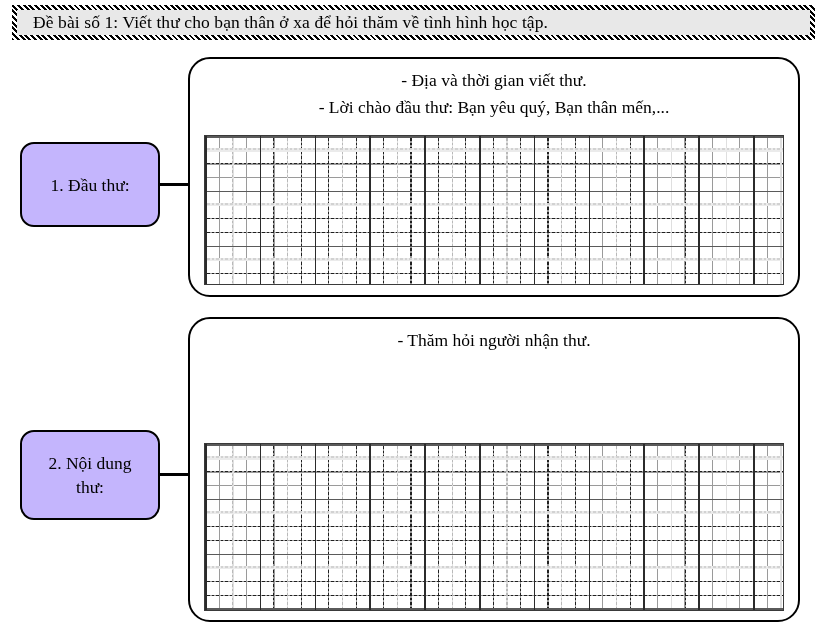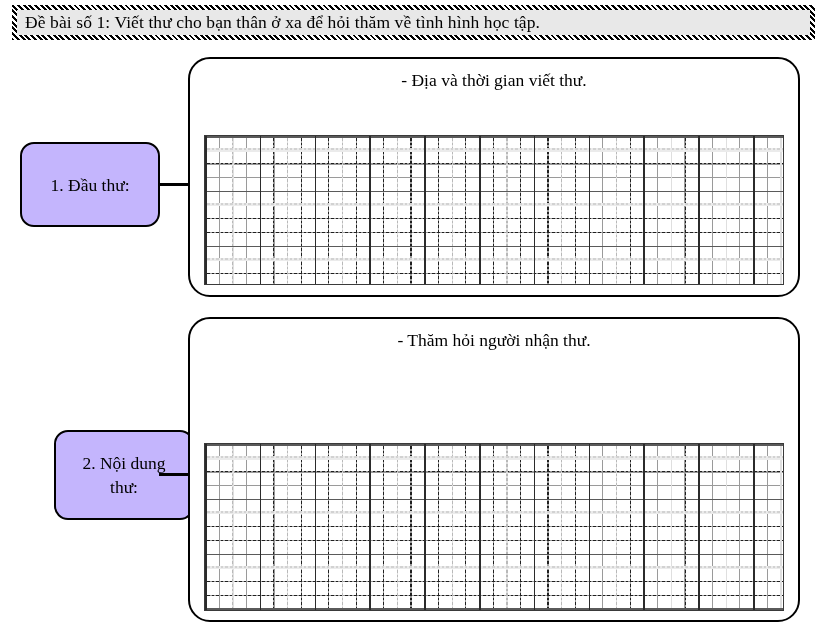--- a/index.html
+++ b/index.html
@@ -32,21 +32,21 @@
         #ffffff 2px, #ffffff 4px
       );
   }
   .header-inner {
     width: 100%;
     height: 100%;
     box-sizing: border-box;
     background: #e8e8e8;
     display: flex;
     align-items: center;
-    padding-left: 8px;
+    padding-left: 16px;
   }
   .header-title {
     font-size: 17.5px;
     line-height: 1;
     white-space: nowrap;
     letter-spacing: 0.1px;
   }
 
   
   .panel {
@@ -78,21 +78,21 @@
     box-sizing: border-box;
     border: 2.5px solid #000000;
     border-radius: 14px;
     background: #c4b5fd;
     display: flex;
     align-items: center;
     justify-content: center;
     text-align: center;
   }
   #label-1 { left: 20px; top: 142px; width: 140px; height: 85px; }
-  #label-2 { left: 20px; top: 430px; width: 140px; height: 90px; margin-left: 34px; }
+  #label-2 { left: 20px; top: 430px; width: 140px; height: 90px; }
   .label-text {
     font-size: 17.5px;
     line-height: 24px;
     padding: 0 6px;
     white-space: pre-line;
   }
 
   
   .connector {
     position: absolute;
@@ -206,20 +206,21 @@
 </div>
 
 <div class="label-box" id="label-1">
   <div class="label-text">1. Đầu thư:</div>
 </div>
 <div class="connector" id="connector-1"></div>
 
 <div class="panel" id="panel-1">
   <div class="panel-lines">
     <div class="panel-line">- Địa và thời gian viết thư.</div>
+    <div class="panel-line">- Lời chào đầu thư: Bạn yêu quý, Bạn thân mến,...</div>
   </div>
 </div>
 <div class="grid" id="grid-1"></div>
 
 <div class="label-box" id="label-2">
   <div class="label-text">2. Nội dung
 thư:</div>
 </div>
 <div class="connector" id="connector-2"></div>
 

